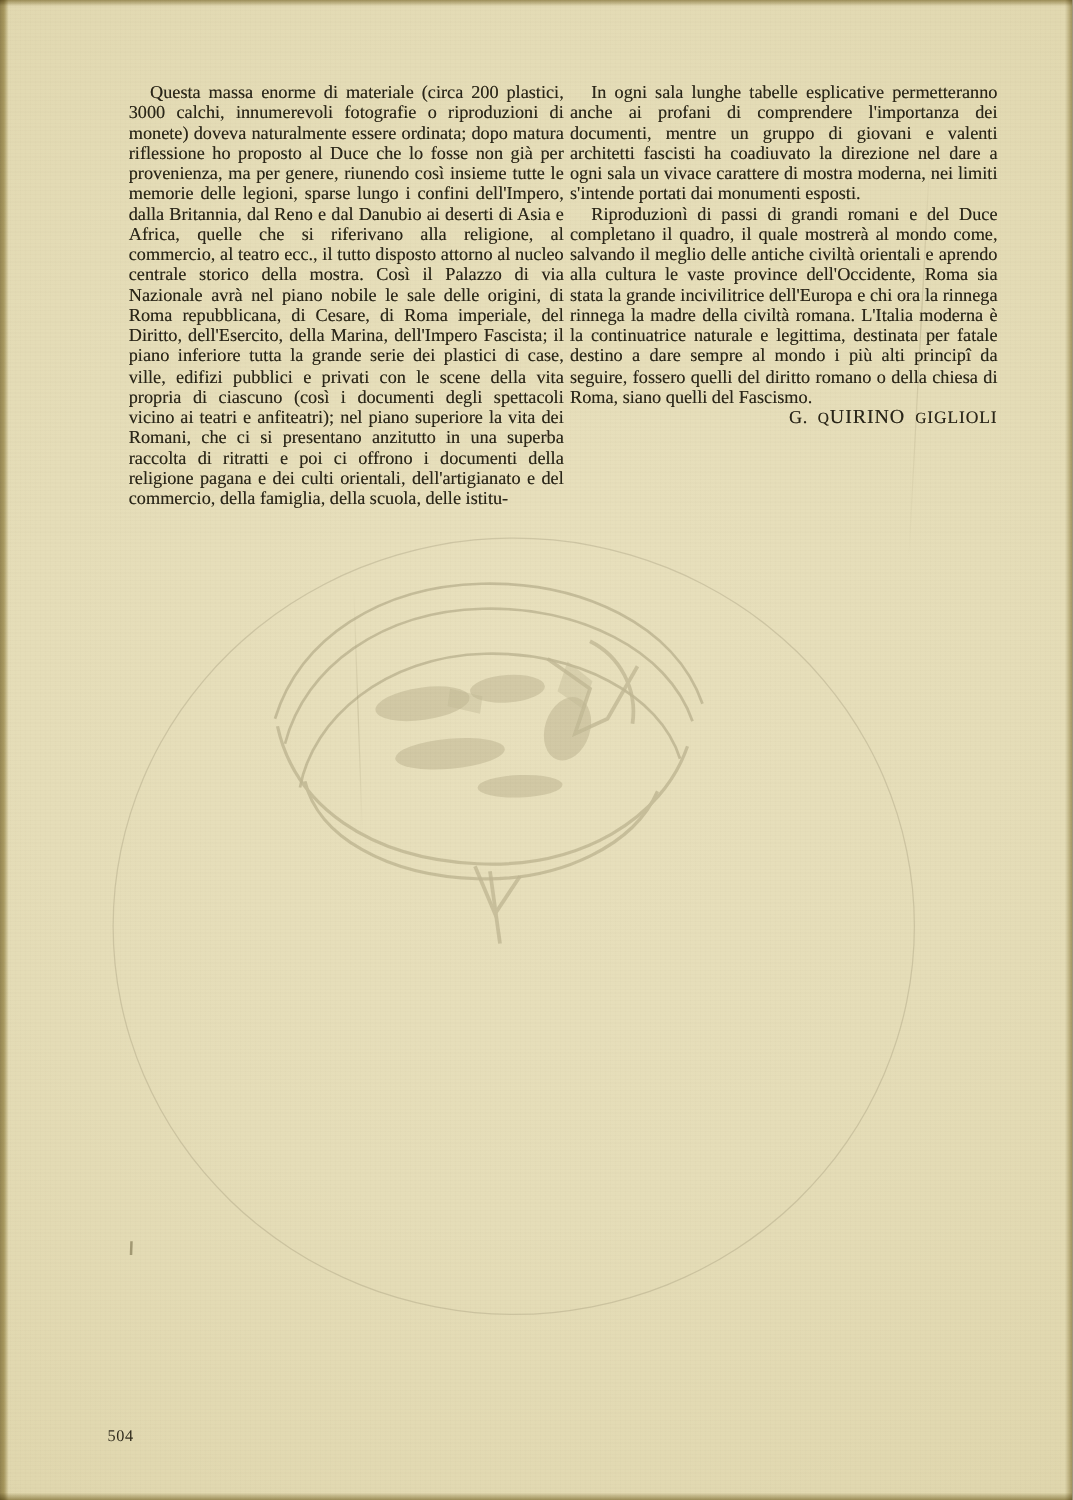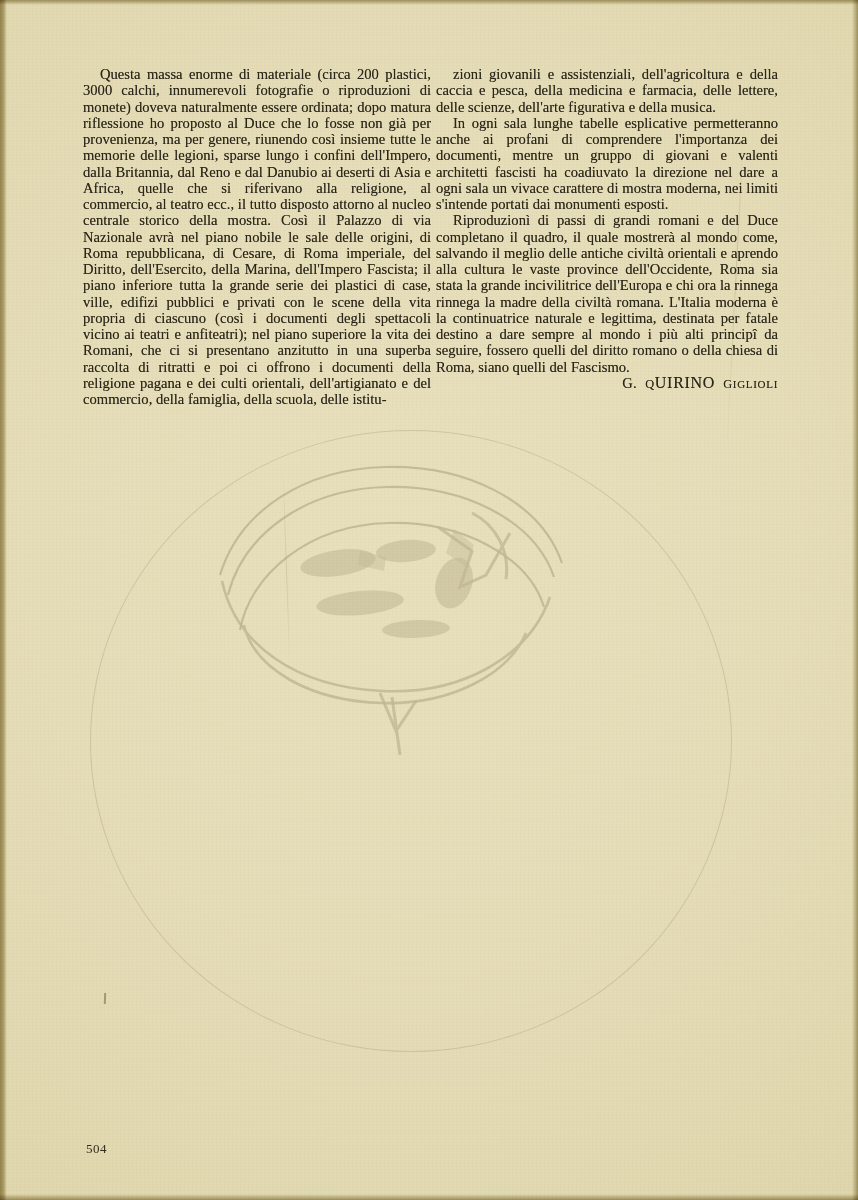--- a/index.html
+++ b/index.html
@@ -98,21 +98,21 @@
     font-size: 40px;
     letter-spacing: .5px;
     line-height: 52px;
     color: rgba(122,114,84,.30);
     white-space: nowrap;
   }
 
   
   #body-text {
     position: absolute;
-    left: 83px; top: 66px;
+    left: 103px; top: 66px;
     width: 703px;
     display: flex;
     gap: 5px;
   }
   .col {
     width: 345px;
     color: #2a2619;
     font-size: 14.6px;
     line-height: 16.25px;
     text-align: justify;
@@ -223,25 +223,24 @@
   <div id="watermark">
   </div>
 
   <div id="body-text">
 
     <div class="col col-left">
       <p>Questa massa enorme di materiale (circa 200 plastici, 3000 calchi, innumerevoli fotografie o riproduzioni di monete) doveva naturalmente essere ordinata; dopo matura riflessione ho proposto al Duce che lo fosse non già per provenienza, ma per genere, riunendo così insieme tutte le memorie delle legioni, sparse lungo i confini dell'Impero, dalla Britannia, dal Reno e dal Danubio ai deserti di Asia e Africa, quelle che si riferivano alla religione, al commercio, al teatro ecc., il tutto disposto attorno al nucleo centrale storico della mostra. Così il Palazzo di via Nazionale avrà nel piano nobile le sale delle origini, di Roma repubblicana, di Cesare, di Roma imperiale, del Diritto, dell'Esercito, della Marina, dell'Impero Fascista; il piano inferiore tutta la grande serie dei plastici di case, ville, edifizi pubblici e privati con le scene della vita propria di ciascuno (così i documenti degli spettacoli vicino ai teatri e anfiteatri); nel piano superiore la vita dei Romani, che ci si presentano anzitutto in una superba raccolta di ritratti e poi ci offrono i documenti della religione pagana e dei culti orientali, dell'artigianato e del commercio, della famiglia, della scuola, delle istitu-</p>
     </div>
 
     <div class="col col-right">
-      <p>zioni giovanili e assistenziali, dell'agricoltura e della caccia e pesca, della medicina e farmacia, delle lettere, delle scienze, dell'arte figurativa e della musica.</p>
       <p>In ogni sala lunghe tabelle esplicative permetteranno anche ai profani di comprendere l'importanza dei documenti, mentre un gruppo di giovani e valenti architetti fascisti ha coadiuvato la direzione nel dare a ogni sala un vivace carattere di mostra moderna, nei limiti s'intende portati dai monumenti esposti.</p>
       <p>Riproduzionì di passi di grandi romani e del Duce completano il quadro, il quale mostrerà al mondo come, salvando il meglio delle antiche civiltà orientali e aprendo alla cultura le vaste province dell'Occidente, Roma sia stata la grande incivilitrice dell'Europa e chi ora la rinnega rinnega la madre della civiltà romana. L'Italia moderna è la continuatrice naturale e legittima, destinata per fatale destino a dare sempre al mondo i più alti principî da seguire, fossero quelli del diritto romano o della chiesa di Roma, siano quelli del Fascismo.</p>
 
-      <p class="signature"><span>G.</span>&nbsp;&nbsp;<span><span class="sc">Q</span><span class="sc" style="font-size: 16px;">UIRINO</span></span>&nbsp;&nbsp;<span><span class="sc">G</span><span class="sc" style="font-size: 11px;">IGLIOLI</span></span></p>
+      <p class="signature"><span>G.</span>&nbsp;&nbsp;<span><span class="sc">Q</span><span class="sc" style="font-size: 16px;">UIRINO</span></span>&nbsp;&nbsp;<span><span class="sc">G</span><span class="sc" style="font-size: 14px;">IGLIOLI</span></span></p>
     </div>
   </div>
 
   <div id="fleck"></div>
 
   <div id="folio">504</div>
 
   <div id="edge-top"></div>
   <div id="edge-left"></div>
   <div id="edge-right"></div>

